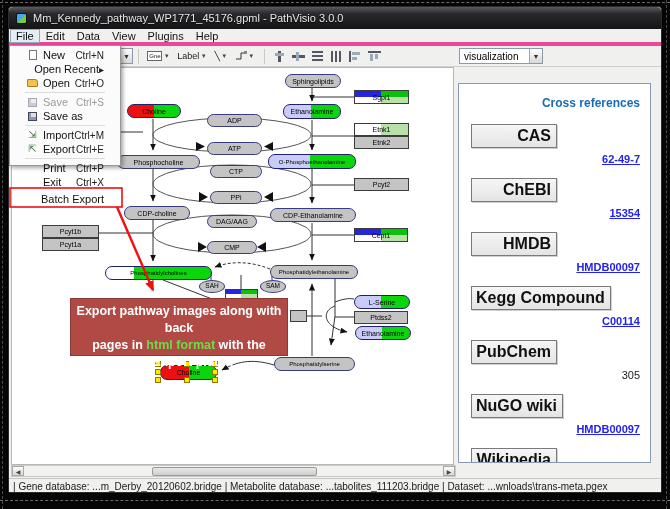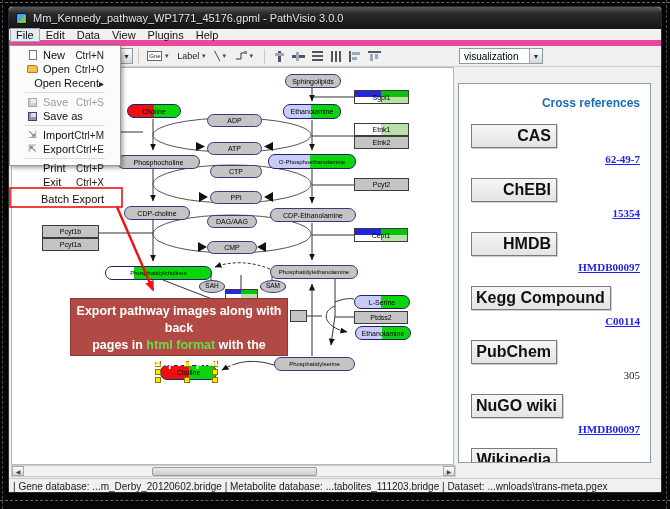--- a/index.html
+++ b/index.html
@@ -18,21 +18,21 @@
 
   
   #titlebar { height:22px; background:linear-gradient(#5a5a5e, #2a2a2e 30%, #141416);
     display:flex; align-items:center; padding-left:7px; border-radius:4px 4px 0 0; }
   #app-icon { width:11px; height:11px; margin-right:6px; border-radius:2px;
     background:linear-gradient(135deg,#3fa9f5 0 50%, #7ac943 50% 100%); border:1px solid #111; }
   #title-text { color:#e8e8e8; font-size:11px; text-shadow:0 1px 1px #000; white-space:nowrap; }
 
   
   #menubar { height:17px; background:#f0f0ee; display:flex; align-items:center;
-    border-bottom:6px solid #ec4899; padding-left:1px; }
+    border-bottom:4px solid #ec4899; padding-left:1px; }
   .menu-item { font-size:11px; color:#111; padding:8px 6px; }
   .menu-item.open { border:1px solid #98a8b8; background:#e4ecf4; padding:0 5px; }
 
   
   #toolbar { height:21px; background:#f0f0ee; border-bottom:1px solid #cfcfcd;
     display:flex; align-items:center; padding-left:5px; position:relative; }
   .tb-label { font-size:10px; color:#222; margin-right:3px; }
   .combo { display:flex; align-items:center; background:#fff; border:1px solid #8a9aa8;
     height:16px; font-size:10px; }
   .combo .combo-text { padding:0 4px; flex:1; white-space:nowrap; }
@@ -95,21 +95,21 @@
   .tab { font-size:10px; color:#111; background:linear-gradient(#fdfdfd,#d9d9d7);
     border:1px solid #8a9ab0; border-bottom:none; padding:1px 5px 1px 5px; margin-right:-1px;
     border-radius:2px 2px 0 0; height:14px; }
   .tab.active { background:#fff; height:16px; position:relative; z-index:2; font-weight:normal; }
   #panel-body { position:absolute; left:2px; right:2px; top:16px; bottom:2px; background:#fff;
     border:1px solid #8a9ab0; padding:12px 10px 4px 12px; overflow:hidden;text-align:right; }
   #crossref-heading { color:#1a6bb5; font-weight:bold; font-size:12px; margin-bottom:14px; }
   .xref-header { min-width:86px; width:fit-content; padding:2px 5px 2px 4px; margin-bottom:5px;
     border:1px solid #7a7a7a; background:linear-gradient(#f6f6f6,#e4e4e4);
     font-weight:bold; font-size:16px; color:#111; box-shadow:1px 1px 0 #cfcfcf; }
-  .xref-value { font-size:11px; font-weight:bold; margin-bottom:13px;font-family:Liberation Serif, serif; }
+  .xref-value { font-size:11px; font-weight:bold; margin-bottom:13px; }
   .xref-value a { color:#2222ee; text-decoration:underline; }
   .xref-value.plain { color:#222; font-weight:normal; }
   #expression-heading { font-weight:bold; font-size:12px; color:#111; margin-top:2px; }
 
   
   #hscroll { position:absolute; left:2px; top:458px; width:445px; height:12px; background:#f2f2f0;
     border:1px solid #cacac8; display:flex; align-items:center; }
   .scr-btn { width:12px; height:10px; background:linear-gradient(#fdfdfd,#d8d8d8); border:1px solid #a8a8a6;
     font-size:6px; color:#444; display:flex; align-items:center; justify-content:center; }
   #scr-thumb { position:absolute; left:140px; top:1px; width:165px; height:9px;
@@ -320,30 +320,30 @@
 
   <div id="file-menu">
     <div class="fm-row">
       <span class="fm-ico">
           <span class="ico-page"></span>
         </span>
       <span class="fm-label">New</span>
       <span class="fm-short">Ctrl+N</span>
     </div>
     <div class="fm-row">
-      <span class="fm-ico">
-          <span class="ico-folder"></span>
-        </span>
-      <span class="fm-label">Open</span>
-      <span class="fm-short">Ctrl+O</span>
-    </div>
-    <div class="fm-row">
       <span class="fm-ico"></span>
       <span class="fm-label">Open Recent</span>
       <span class="fm-short">▸</span>
+    </div>
+    <div class="fm-row">
+      <span class="fm-ico">
+          <span class="ico-folder"></span>
+        </span>
+      <span class="fm-label">Open</span>
+      <span class="fm-short">Ctrl+O</span>
     </div>
     <div class="fm-sep"></div>
     <div class="fm-row disabled">
       <span class="fm-ico">
           <span class="ico-save" style="opacity:.45;"></span>
         </span>
       <span class="fm-label">Save</span>
       <span class="fm-short">Ctrl+S</span>
     </div>
     <div class="fm-row">

